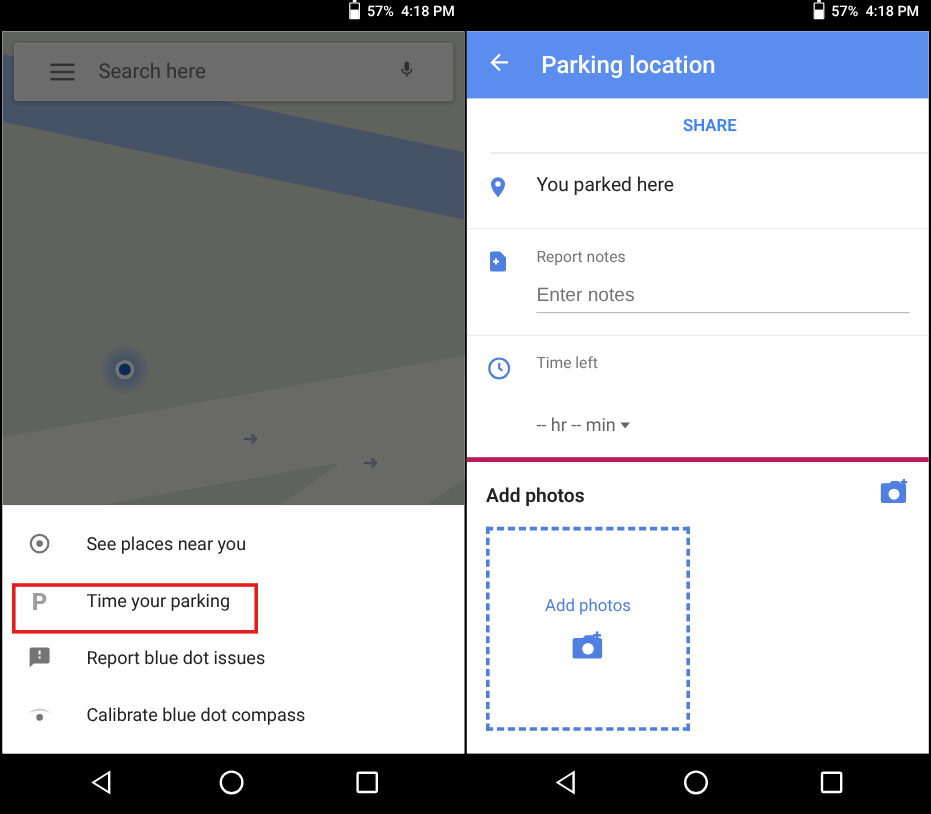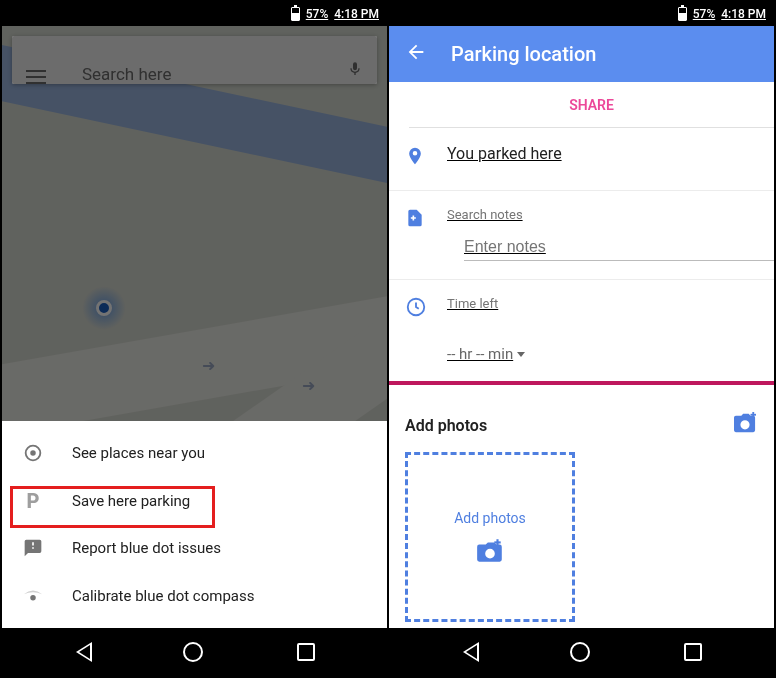--- a/index.html
+++ b/index.html
@@ -18,28 +18,26 @@
     height: 674px;
     background: #000;
     display: flex;
     flex-direction: column;
     position: relative;
   }
   
   .statusbar {
     height: 24px;
     display: flex;
-    align-items: center;
     justify-content: flex-end;
     padding: 0 8px;
     gap: 6px;
     color: #fff;
     font-size: 12px;
     font-weight: 500;
-    text-decoration: underline;
   }
   .battery {
     width: 9px;
     height: 14px;
     border: 1px solid #fff;
     position: relative;
     border-radius: 1px;
   }
   .battery::before {
     content: "";
@@ -118,23 +116,23 @@
   .dimmer {
     position:absolute; inset:0;
     background: rgba(0,0,0,.55);
   }
   .searchbar {
     position:absolute; top:10px; left:10px; right:10px;
     height: 48px;
     background: #f0f0f0;
     border-radius:2px;
     box-shadow: 0 1px 4px rgba(0,0,0,.3);
-    display:flex; align-items:flex-end;
-    padding: 0 14px;
-    gap: 36px;
+    display:flex; align-items:center;
+    padding: 0 30px;
+    gap: 20px;
     color:#6b6b6b;
   }
   .hamburger { width:20px; display:flex; flex-direction:column; gap:4px;}
   .hamburger span{height:2px;background:#6b6b6b;}
   .searchbar .placeholder{flex:1; font-size:17px;}
   .mic svg{width:16px;height:22px;}
   .searchbar-dim{
     position:absolute; top:10px; left:10px; right:10px; height:48px;
     background:rgba(0,0,0,.55); border-radius:2px;
   }
@@ -178,43 +176,42 @@
   
   .appbar{
     height:56px; background:#5b8def;
     display:flex; align-items:center; gap:24px;
     padding: 0 16px; color:#fff;
   }
   .appbar .back-arrow svg{width:22px;height:22px;}
   .appbar .title{font-size:20px; font-weight:500;}
   .actionbar{
     height:46px; display:flex; align-items:center;
-    color:#ec4899; font-size:14px; font-weight:600;
+    color:#3b82f6; font-size:14px; font-weight:600;
     border-bottom:1px solid #e0e0e0;
     margin-left:20px;
   }
   .actionbar > div{flex:1; text-align:center;}
   .section{
     display:flex; padding:16px 16px 18px 16px; gap:20px;
     border-bottom:1px solid #ececec;
-    text-decoration:underline;
   }
   .section .icon{width:22px; color:#4f7fe0; flex-shrink:0;}
   .section .body{flex:1; display:flex; flex-direction:column; gap:4px;}
   .parked-title{font-size:16px;color:#212121;}
   .link{color:#4f7fe0; font-size:14px;}
   .field-label{font-size:13px;color:#757575; margin-bottom:8px;}
   .underline-input{
     border:none; border-bottom:1px solid #bbb;
     font-size:16px; color:#999; padding:4px 0;
-    background:transparent; width:100%;margin-left:17px;
+    background:transparent; width:100%;
   }
   .time-value{font-size:15px;color:#666; display:flex;align-items:center;gap:4px; margin-top:22px;}
   .caret-down{width:0;height:0;border-left:4px solid transparent;border-right:4px solid transparent;border-top:5px solid #666;}
-  .photos-block{padding:27px 16px;}
+  .photos-block{padding:14px 16px;}
   .photos-head{display:flex;align-items:center; justify-content:space-between; font-size:16px;color:#212121;font-weight:600;}
   .cam-add{color:#4f7fe0;}
   .cam-add svg{width:26px;height:22px;}
   .photo-drop{
     margin-top:14px;
     width:170px; height:170px;
     border:3px dashed #4f7fe0;
     display:flex; flex-direction:column; align-items:center; justify-content:center;
     gap:12px; color:#4f7fe0; font-size:14px;
   }
@@ -262,21 +259,21 @@
         <div class="sheet-icon">
           <svg viewBox="0 0 24 24" width="22" height="22" fill="none" stroke="#757575" stroke-width="2">
               <circle cx="12" cy="12" r="8"></circle>
               <circle cx="12" cy="12" r="2" fill="#757575"></circle>
             </svg>
         </div>
         <span>See places near you</span>
       </div>
       <div class="sheet-item">
         <div class="sheet-icon" style="font-weight:800;font-size:20px;color:#9e9e9e">P</div>
-        <span>Save here parking</span>
+        <span>Time your parking</span>
       </div>
       <div class="sheet-item">
         <div class="sheet-icon">
           <svg viewBox="0 0 24 24" width="20" height="20" fill="#757575">
               <path d="M20 2H4a2 2 0 00-2 2v18l4-4h14a2 2 0 002-2V4a2 2 0 00-2-2zm-7 11h-2v-2h2v2zm0-4h-2V5h2v4z"></path>
             </svg>
         </div>
         <span>Report blue dot issues</span>
       </div>
       <div class="sheet-item">
@@ -329,21 +326,21 @@
       </div>
     </div>
 
     <div class="section">
       <div class="icon">
         <svg viewBox="0 0 24 24" width="20" height="22" fill="#4f7fe0">
             <path d="M14 2H6a2 2 0 00-2 2v16a2 2 0 002 2h12a2 2 0 002-2V8l-6-6zM13 13h-2v2H9v-2H7v-2h2V9h2v2h2v2z"></path>
           </svg>
       </div>
       <div class="body">
-        <div class="field-label">Search notes</div>
+        <div class="field-label">Report notes</div>
         <input class="underline-input" placeholder="Enter notes" style="">
       </div>
     </div>
 
     <div class="section" style="border-bottom:4px solid #be185d">
       <div class="icon">
         <svg viewBox="0 0 24 24" width="22" height="22" fill="none" stroke="#4f7fe0" stroke-width="2">
             <circle cx="12" cy="12" r="9"></circle>
             <path d="M12 7v5l3 2"></path>
           </svg>

